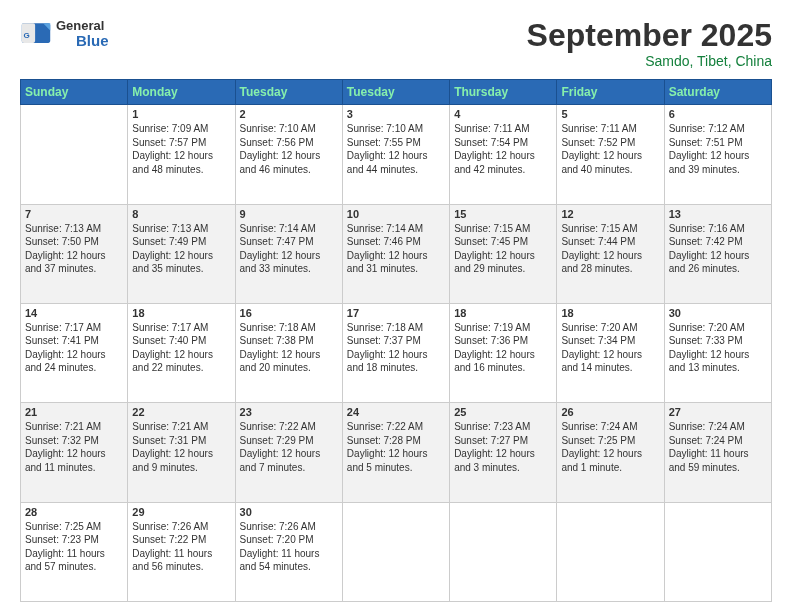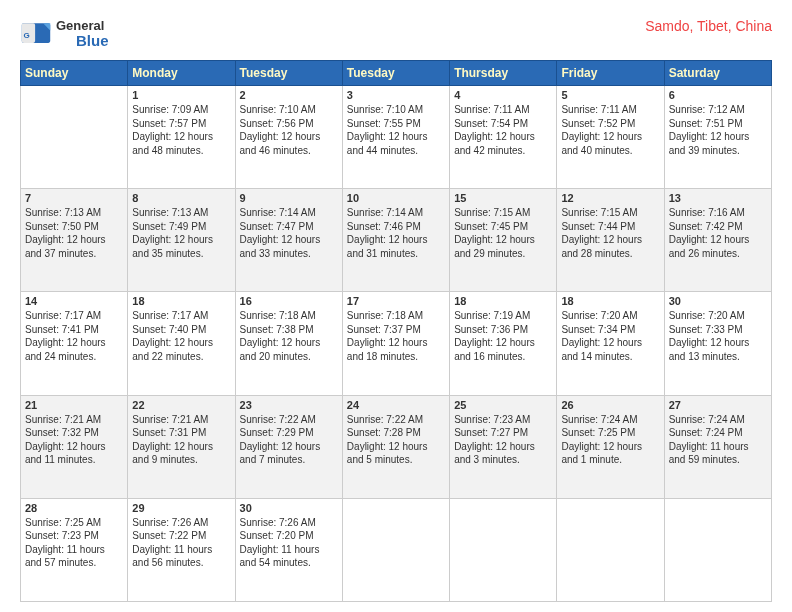--- a/index.html
+++ b/index.html
@@ -52,30 +52,30 @@
       text-align: right;
     }
     .month-title {
       font-size: 32px;
       font-weight: bold;
       color: #333;
       line-height: 1.1;
     }
     .location {
       font-size: 14px;
-      color: #ef4444;
+      color: #15803d;
     }
     .calendar {
       width: 100%;
       border-collapse: collapse;
       flex: 1;
     }
     .calendar th {
       background-color: #2a6ab5;
-      color: #fef9c3;
+      color: #86efac;
       font-size: 12px;
       font-weight: bold;
       padding: 5px 4px;
       text-align: left;
       border: 1px solid #1a5090;
     }
     .calendar td {
       border: 1px solid #ccc;
       vertical-align: top;
       padding: 3px 4px;
@@ -120,20 +120,21 @@
         <polygon points="26,6 34,6 34,14" fill="#5ba3e0"></polygon>
         <rect x="2" y="6" width="15" height="22" rx="2" fill="#e8e8e8"></rect>
         <text x="4" y="22" font-size="9" font-weight="bold" fill="#2a6ab5">G</text>
       </svg>
       <div class="logo-text">
         <span class="logo-general">General</span>
         <span class="logo-blue">Blue</span>
       </div>
     </div>
     <div class="title-block">
+      <div class="month-title">September 2025</div>
       <div class="location">Samdo, Tibet, China</div>
     </div>
   </div>
 
   <table class="calendar">
     <thead>
       <tr>
         <th>Sunday</th>
         <th>Monday</th>
         <th>Tuesday</th>

